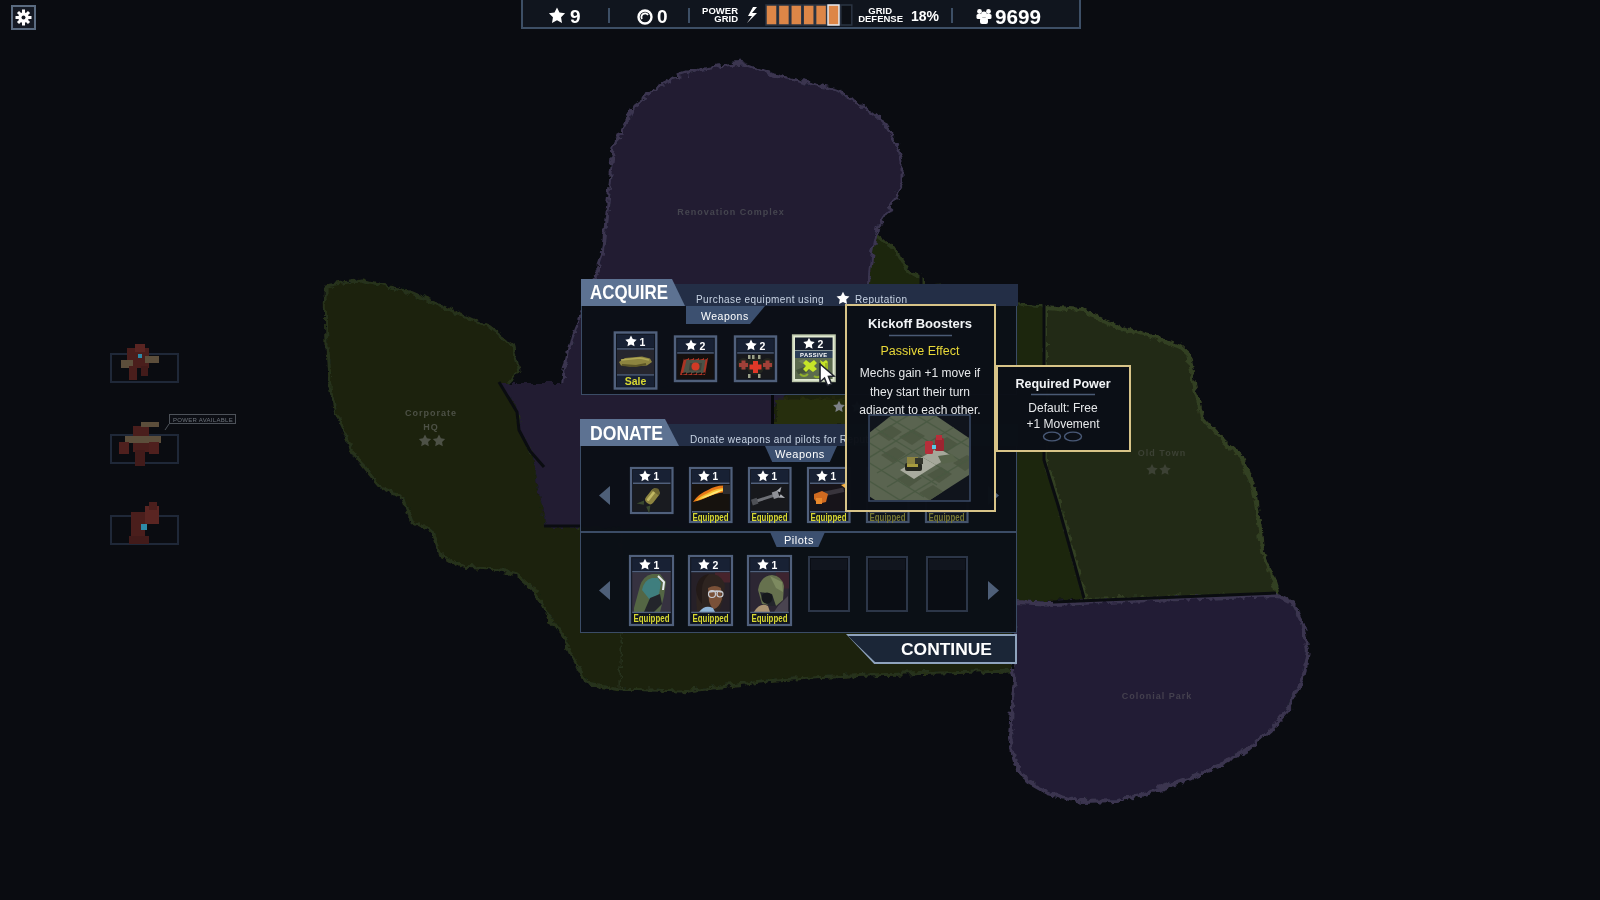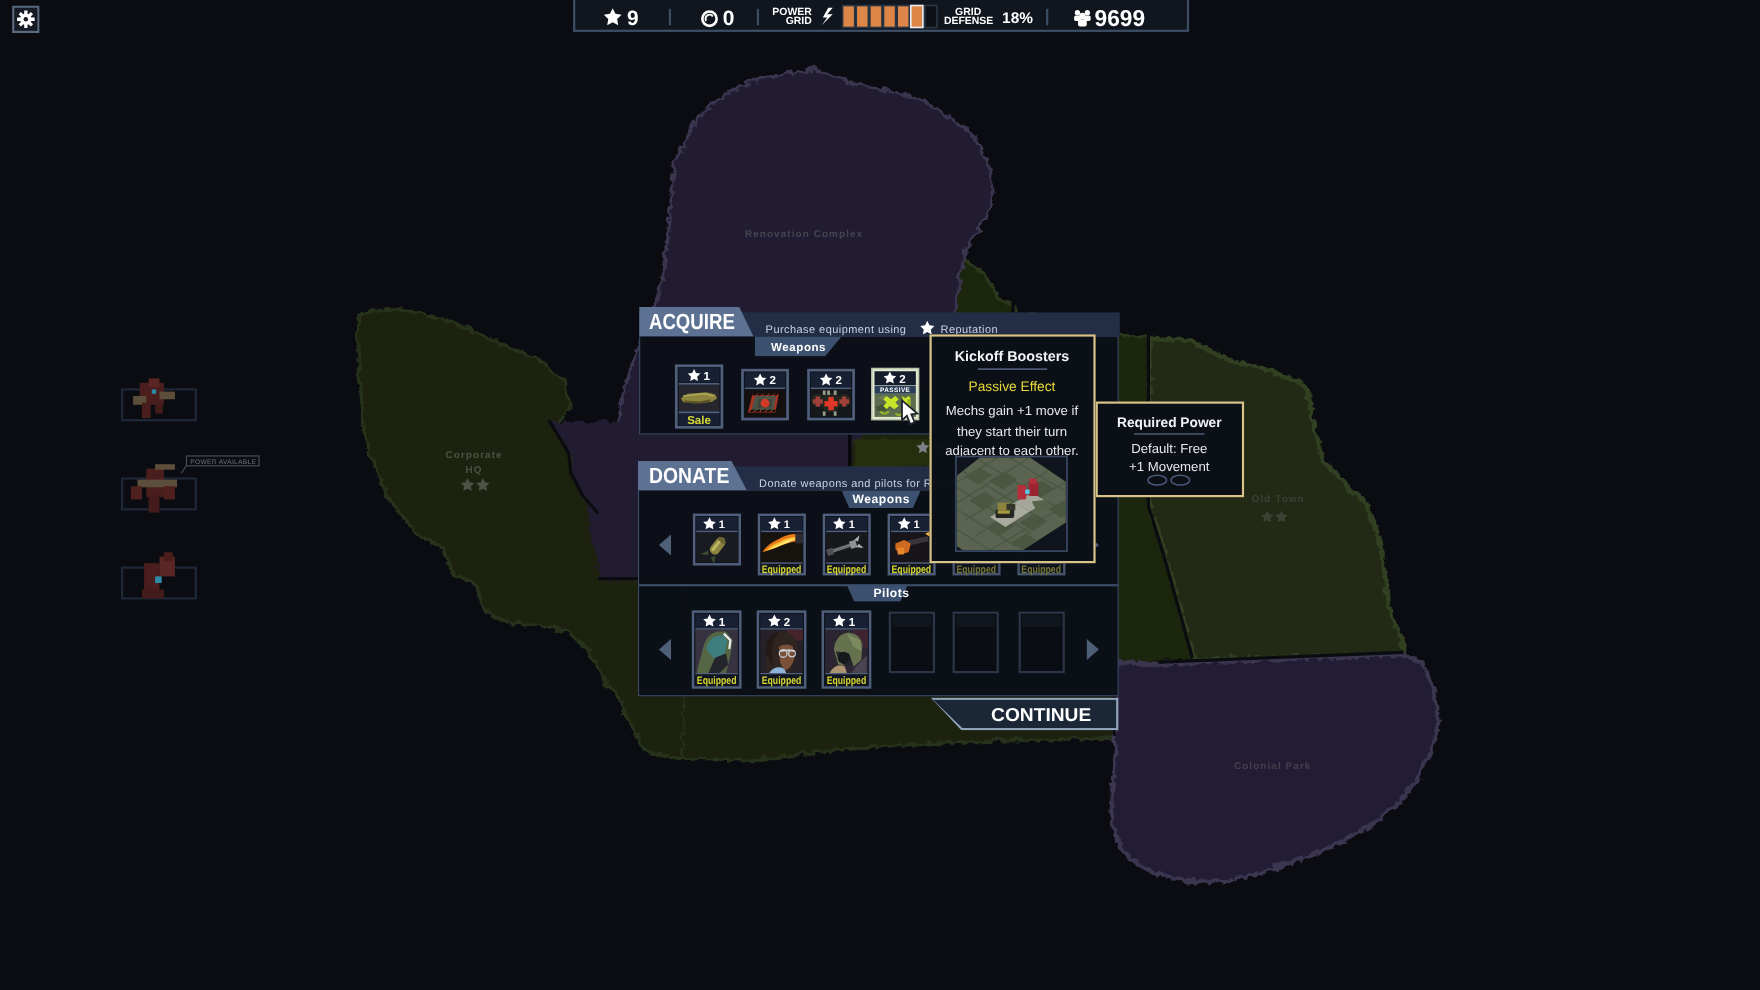--- a/index.html
+++ b/index.html
@@ -1,18 +1,18 @@
 <!DOCTYPE html>
 <html><head>
 <meta charset="utf-8">
 <style>
 html,body{margin:0;padding:0;background:#07090d;}
 #stage{position:relative;width:1600px;height:900px;overflow:hidden;background:#0a0c11;font-family:"Liberation Sans",sans-serif;-webkit-font-smoothing:antialiased;}
 .abs{position:absolute;}
-.pxb{font-weight:bold;color:#fff;}
+.pxb{font-weight:normal;color:#fff;}
 </style>
 </head>
 <body>
 <div id="stage">
 
 <svg class="abs" style="left:0px;top:0px" width="1600" height="900" viewBox="0 0 1600 900">
 <defs>
 <filter id="rough" x="-5%" y="-5%" width="110%" height="110%">
           <feTurbulence type="turbulence" baseFrequency="0.09" numOctaves="2" seed="7" result="n"></feTurbulence>
           <feDisplacementMap in="SourceGraphic" in2="n" scale="7" xChannelSelector="R" yChannelSelector="G"></feDisplacementMap>
@@ -277,21 +277,21 @@
   <text x="10" y="20.5" font-size="20" font-weight="bold" fill="#fff" textLength="73" lengthAdjust="spacingAndGlyphs">DONATE</text>
   <text x="110" y="24" font-size="10" fill="#c8d4e4" letter-spacing="0.4">Donate weapons and pilots for Reputation</text>
  </svg>
 
  <div class="abs" style="left:185px;top:27px;width:72px;height:16px;background:#3c5070;clip-path:polygon(0 0,100% 0,90% 100%,10% 100%);"></div>
  <div class="abs pxb" style="left:195px;top:29px;font-size:11px;letter-spacing:0.5px;">Weapons</div>
 
  <div class="abs" style="left:0px;top:112px;width:437px;height:1.5px;background:#3b4c66;"></div>
 
  <div class="abs" style="left:190px;top:113px;width:55px;height:15px;background:#3c5070;clip-path:polygon(0 0,100% 0,88% 100%,12% 100%);"></div>
- <div class="abs pxb" style="left:214px;top:115px;font-size:11px;letter-spacing:0.5px;">Pilots</div>
+ <div class="abs pxb" style="left:204px;top:115px;font-size:11px;letter-spacing:0.5px;">Pilots</div>
 
  <svg class="abs" style="left:18px;top:66px" width="13" height="21" viewBox="0 0 13 21">
         <path d="M12,1 L1,10.5 L12,20 Z" fill="#4e5f78"></path>
       </svg>
 
  <svg class="abs" style="left:407px;top:66px" width="13" height="21" viewBox="0 0 13 21">
         <path d="M1,1 L12,10.5 L1,20 Z" fill="#4e5f78"></path>
       </svg>
 
  <svg class="abs" style="left:18px;top:161px" width="13" height="21" viewBox="0 0 13 21">

